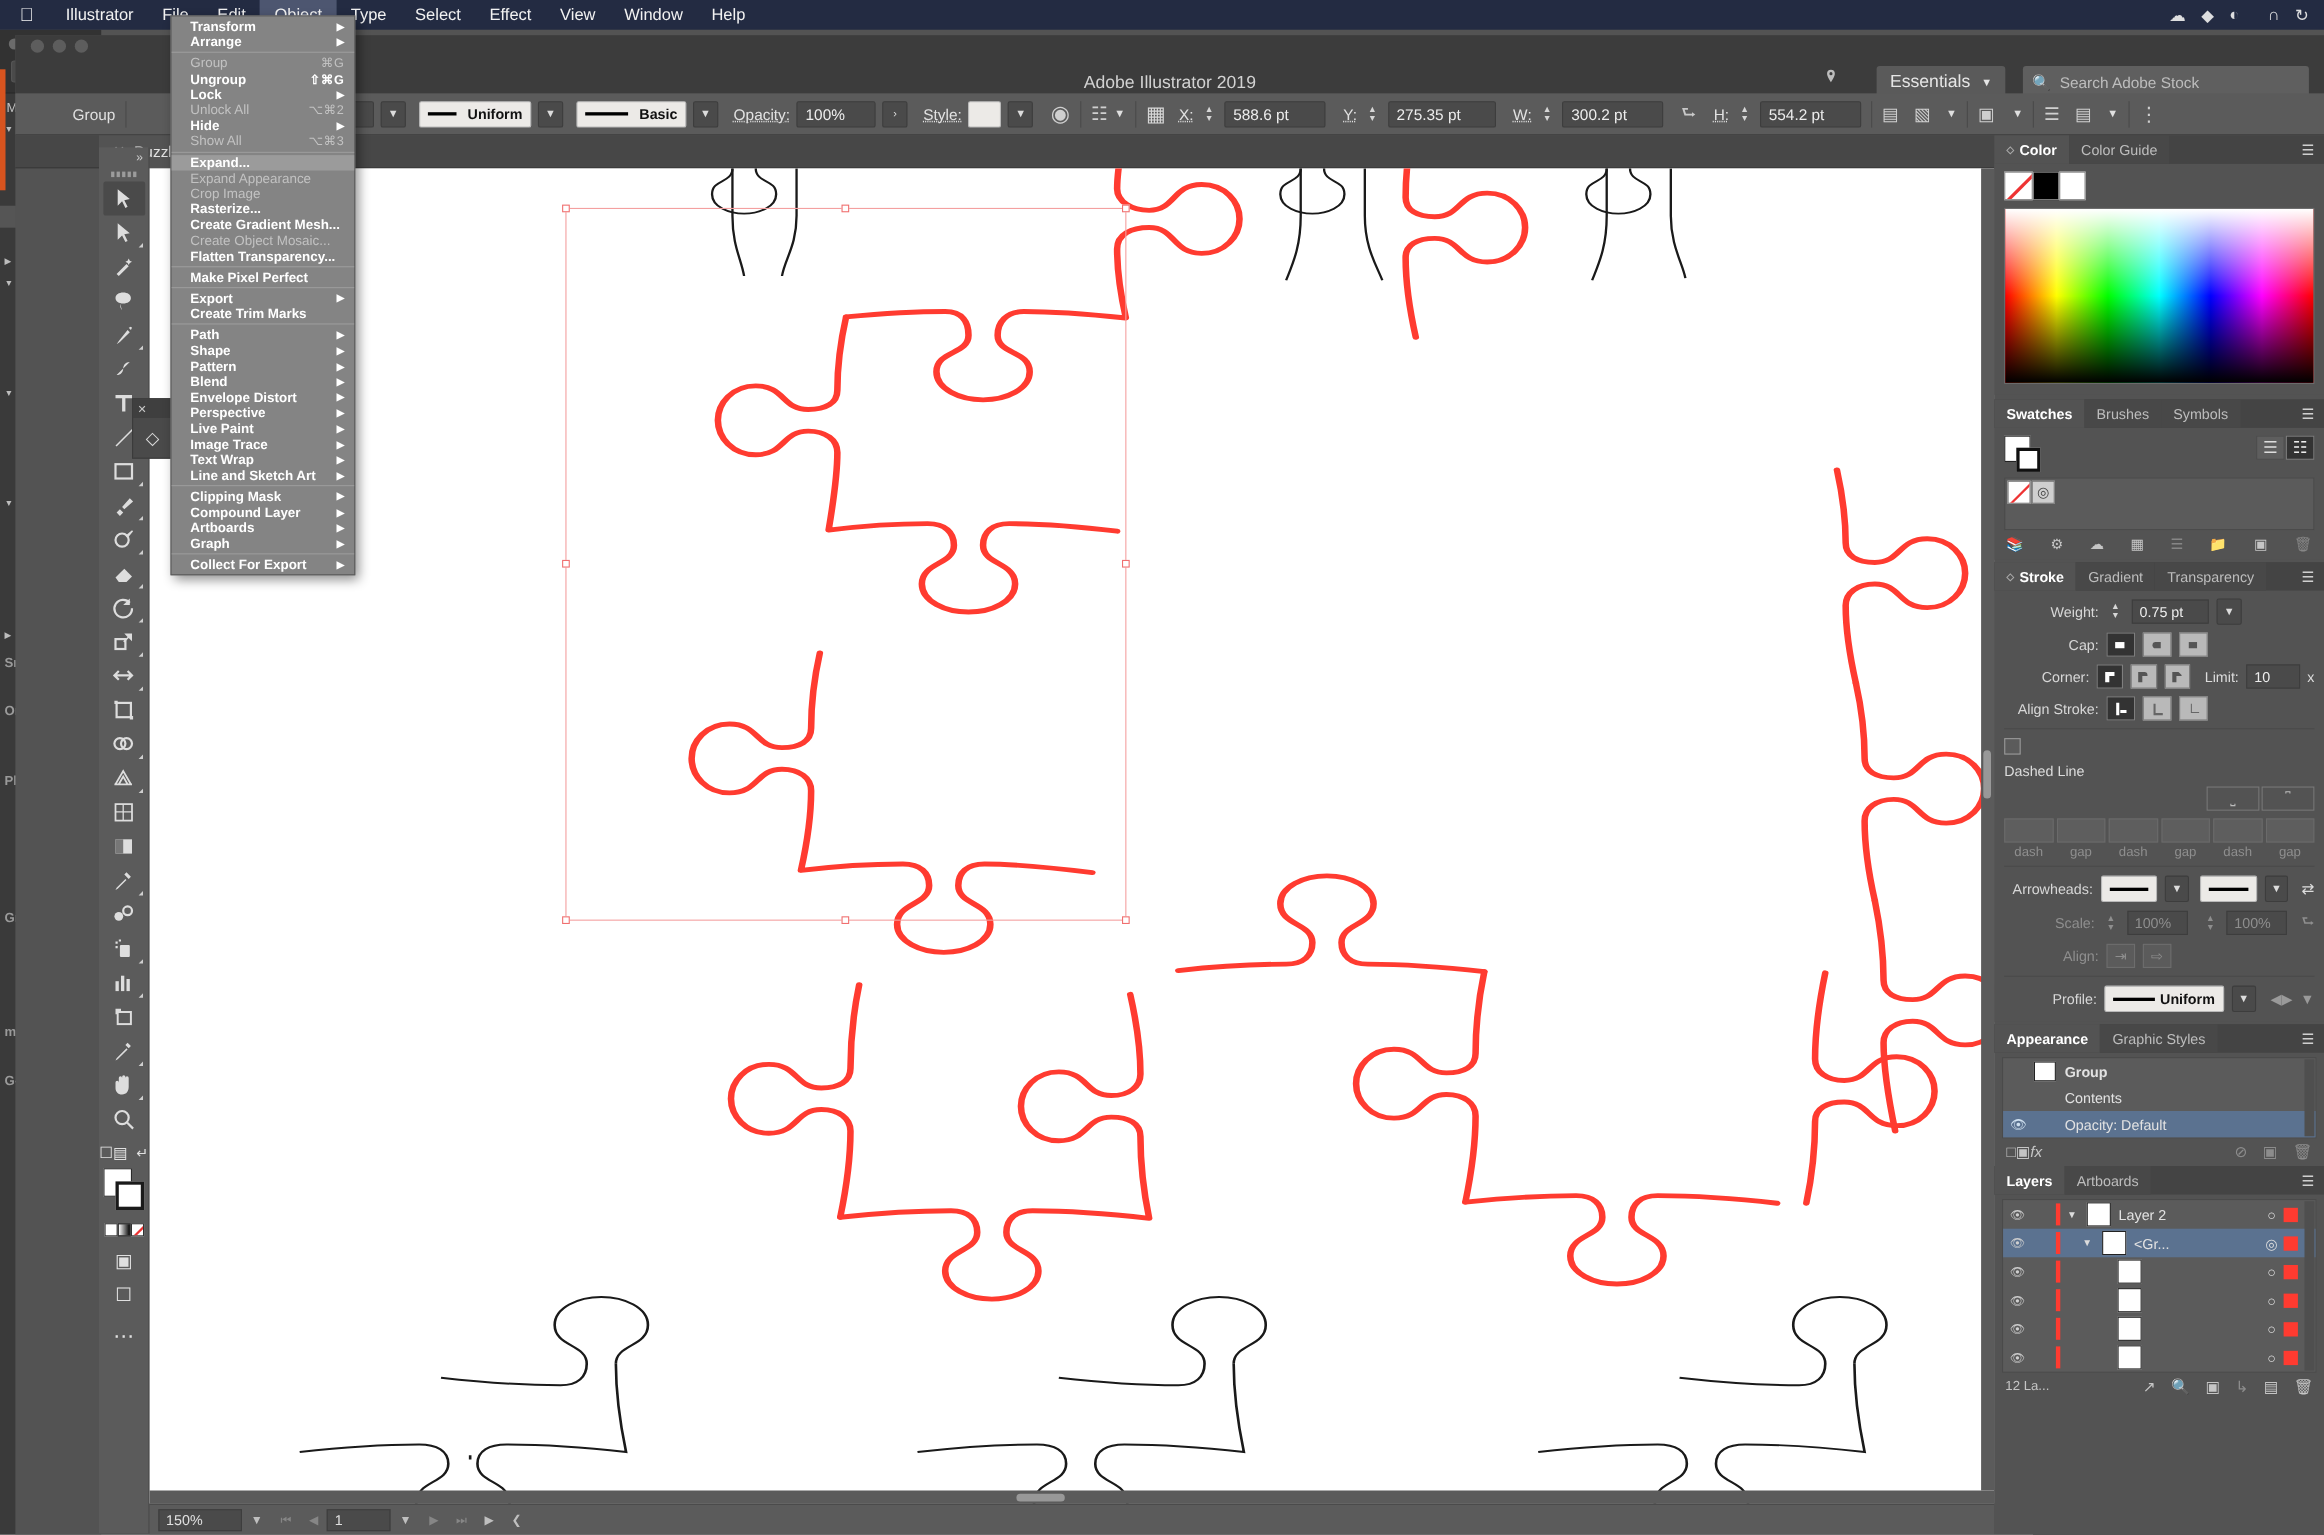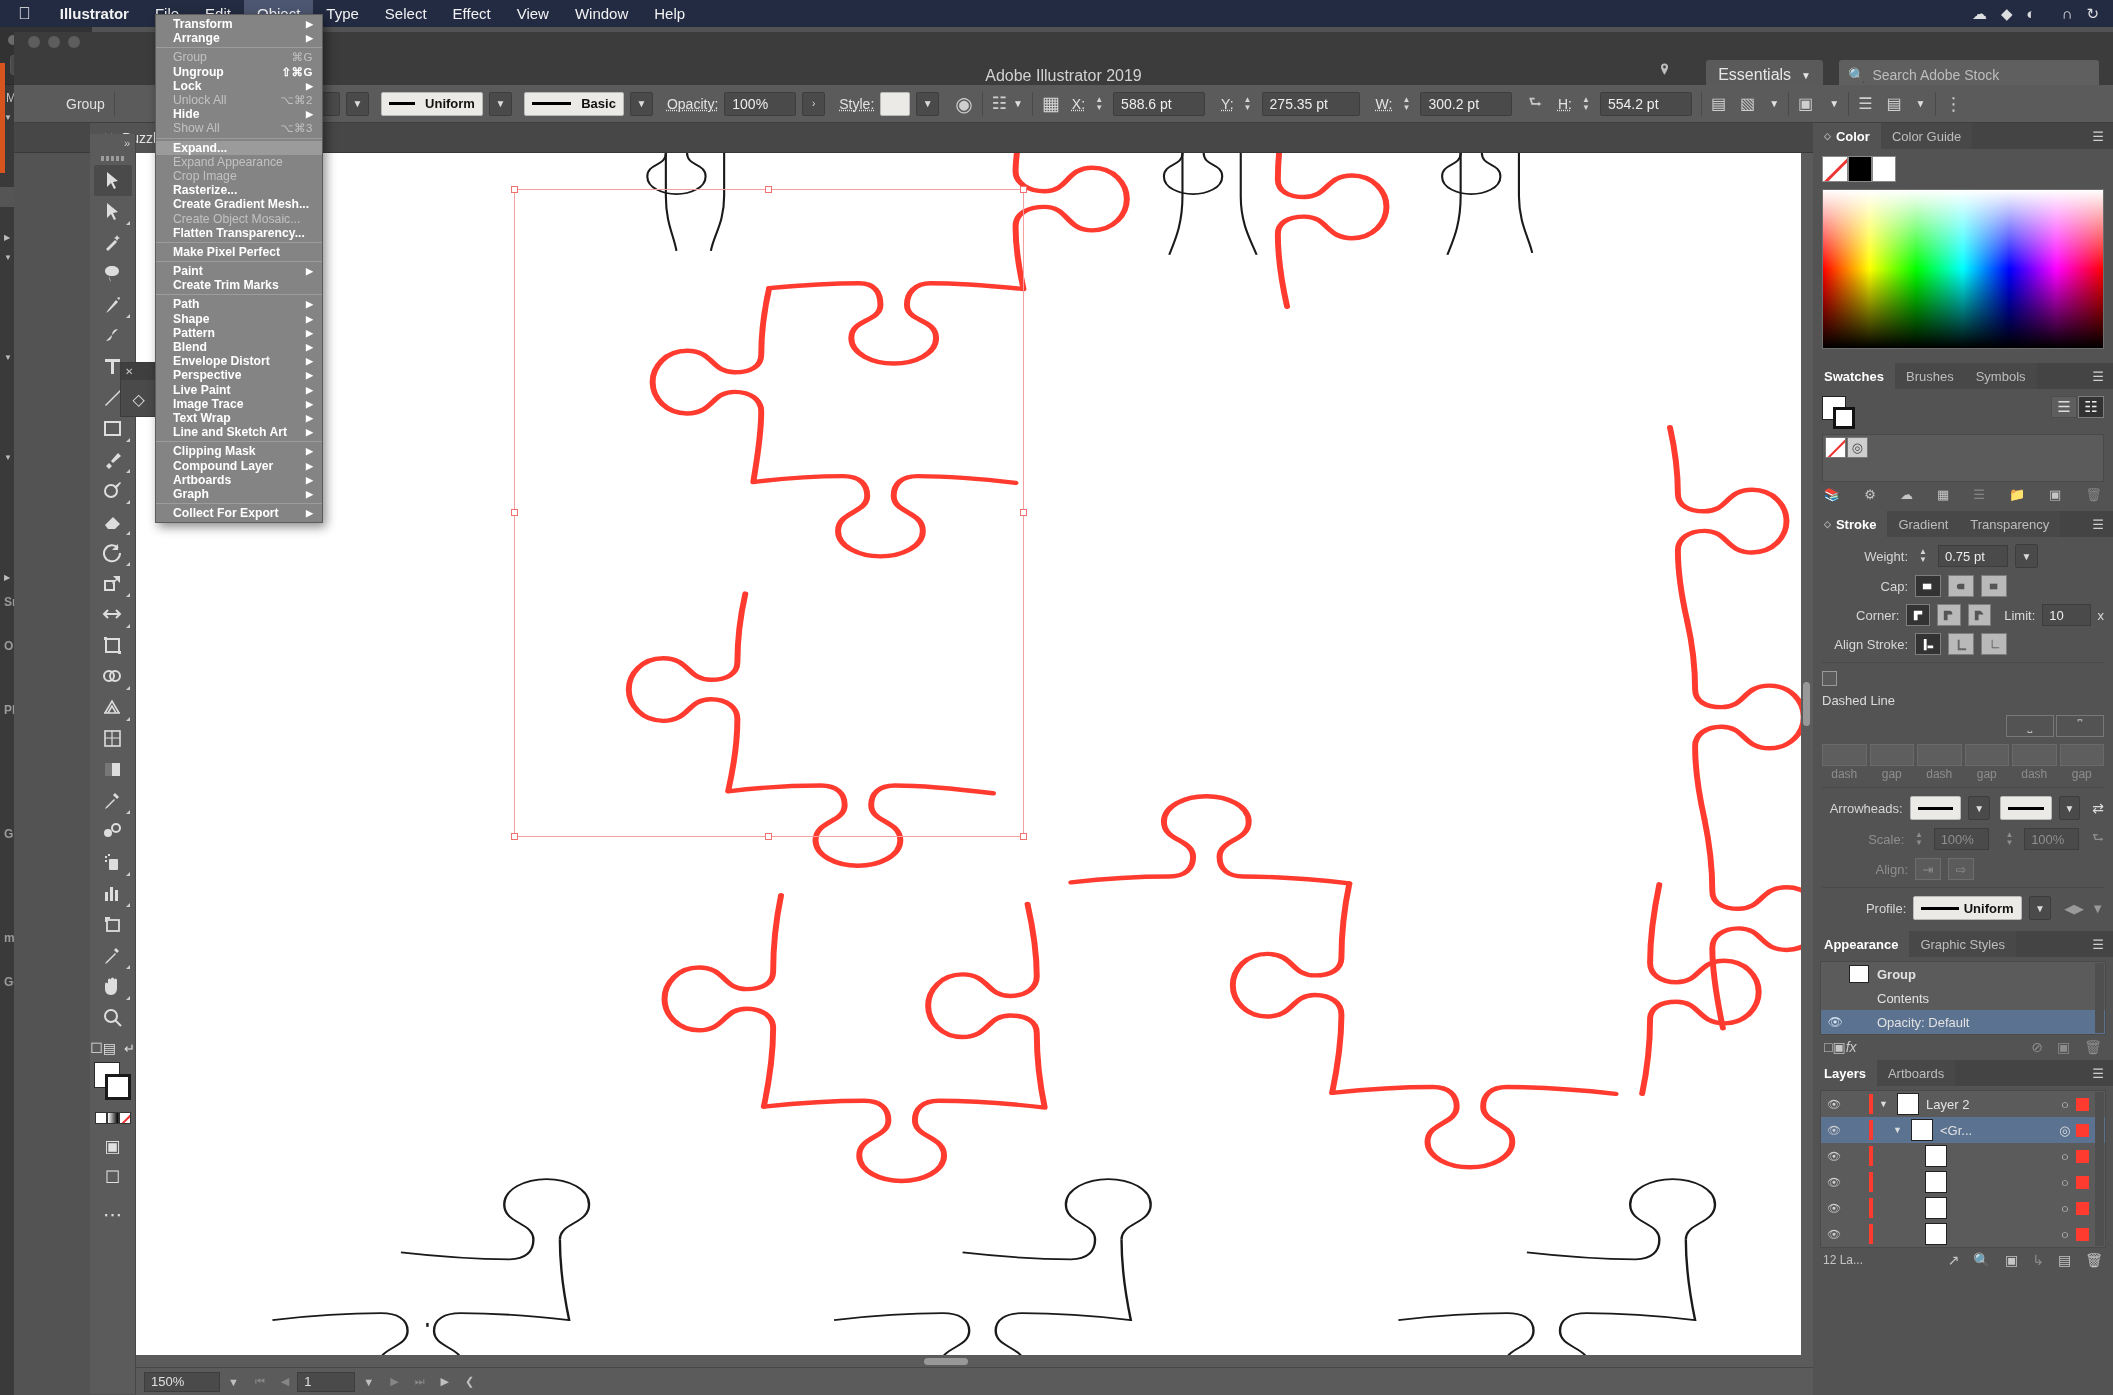--- a/index.html
+++ b/index.html
@@ -2,21 +2,21 @@
 <html><head>
 <meta charset="utf-8">
 <style>
   * { box-sizing: border-box; margin:0; padding:0; }
   html,body { width:2113px; height:1395px; overflow:hidden; background:#535353; font-family:"Liberation Sans", sans-serif; }
   body { position:relative; font-size:15px; color:#d8d8d8; -webkit-font-smoothing:antialiased; }
 
   
   #macbar { position:absolute; left:0; top:0; width:2113px; height:27px; background:#232b42; display:flex; align-items:center; z-index:60; }
   #macbar .mi { padding:0 13px; font-size:15px; color:#f2f2f2; line-height:27px; height:27px; }
-  #macbar .mi.bold { font-weight:bold; }
+  #macbar .mi.bold { font-weight:normal; }
   #macbar .mi.active { background:#4d5670; }
   #macbar .apple { padding:0 16px 0 18px; font-size:17px; }
   #macbar .right { margin-left:auto; display:flex; align-items:center; gap:14px; padding-right:14px; }
   #macbar .right .ic { font-size:15px; color:#e8e8e8; opacity:.95; }
 
   
   #mail { position:absolute; left:0; top:27px; width:92px; height:1368px; background:#3a3a3a; overflow:hidden; }
   #mailtb { height:58px; background:#323232; border-bottom:1px solid #2a2a2a; position:relative; }
   #mailtb .dots { position:absolute; left:8px; top:8px; display:flex; gap:6px; }
   #mailtb .dots i { width:10px; height:10px; border-radius:50%; display:block; background:#6b6b6b; }
@@ -1367,21 +1367,21 @@
     </div>
     <div class="mitem">
       <span>Flatten Transparency...</span>
     </div>
     <div class="msep"></div>
     <div class="mitem">
       <span>Make Pixel Perfect</span>
     </div>
     <div class="msep"></div>
     <div class="mitem">
-      <span>Paint</span>
+      <span>Export</span>
       <span class="arr">▶</span>
     </div>
     <div class="mitem">
       <span>Create Trim Marks</span>
     </div>
     <div class="msep"></div>
     <div class="mitem">
       <span>Path</span>
       <span class="arr">▶</span>
     </div>

